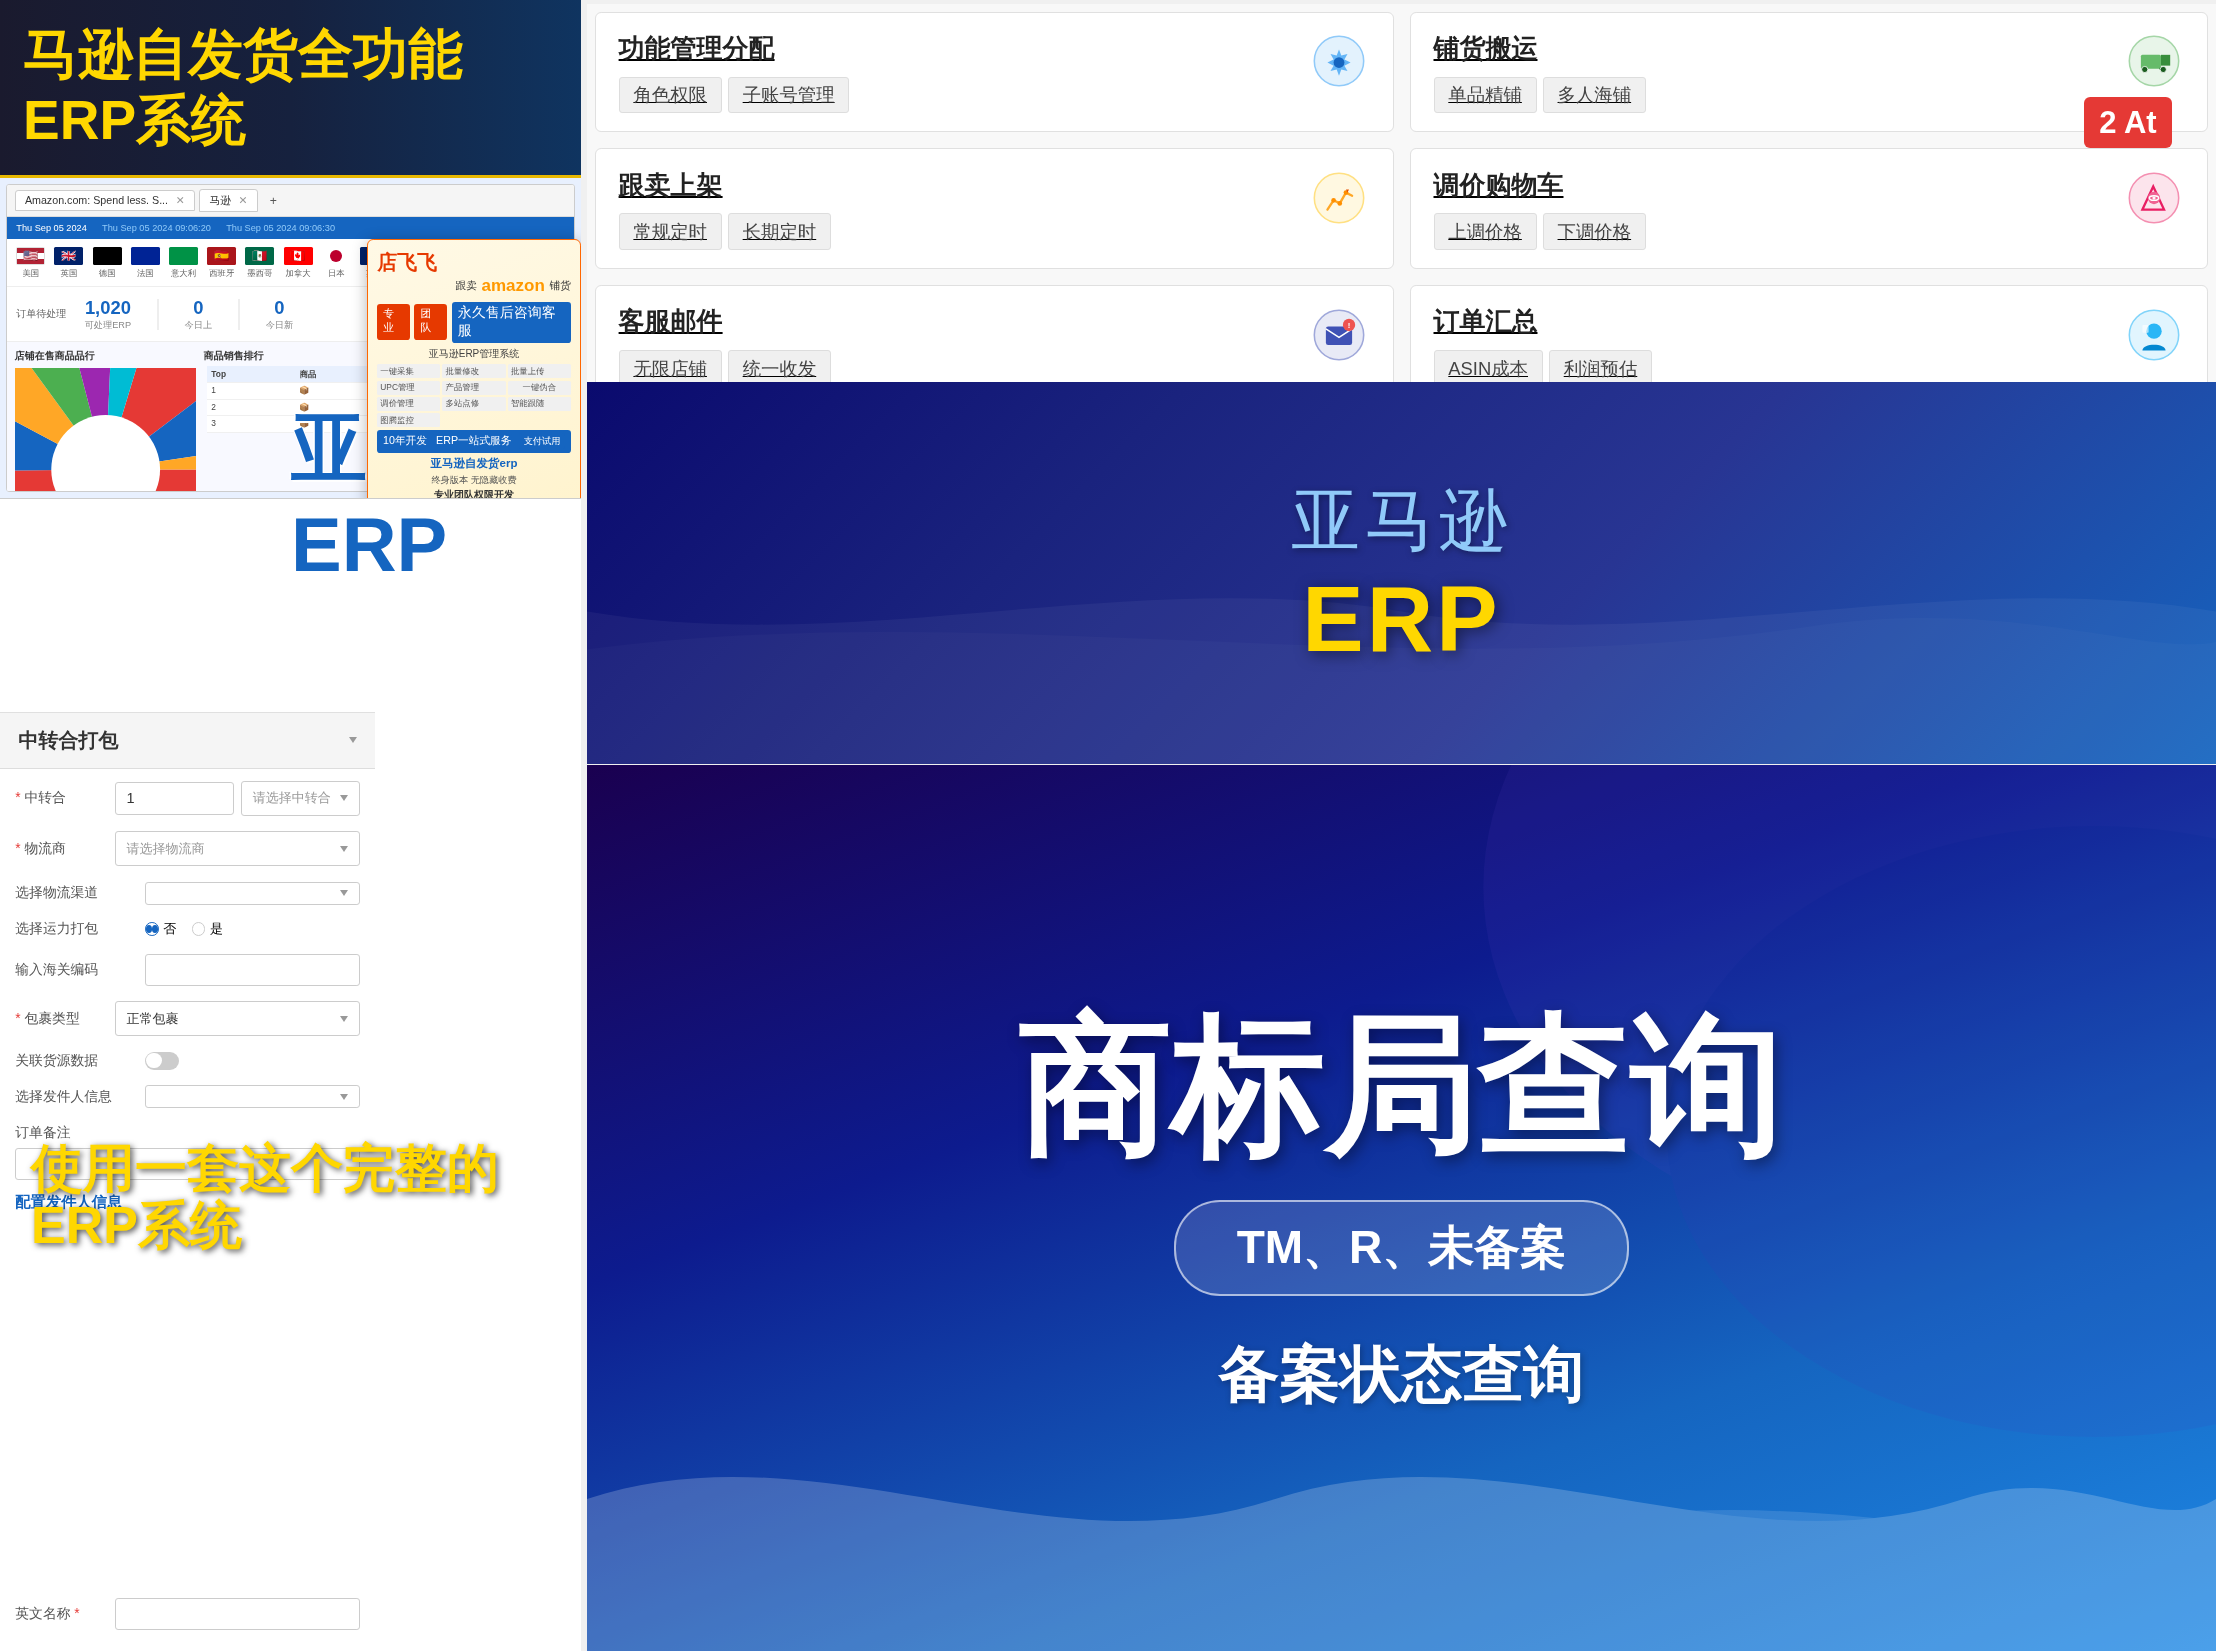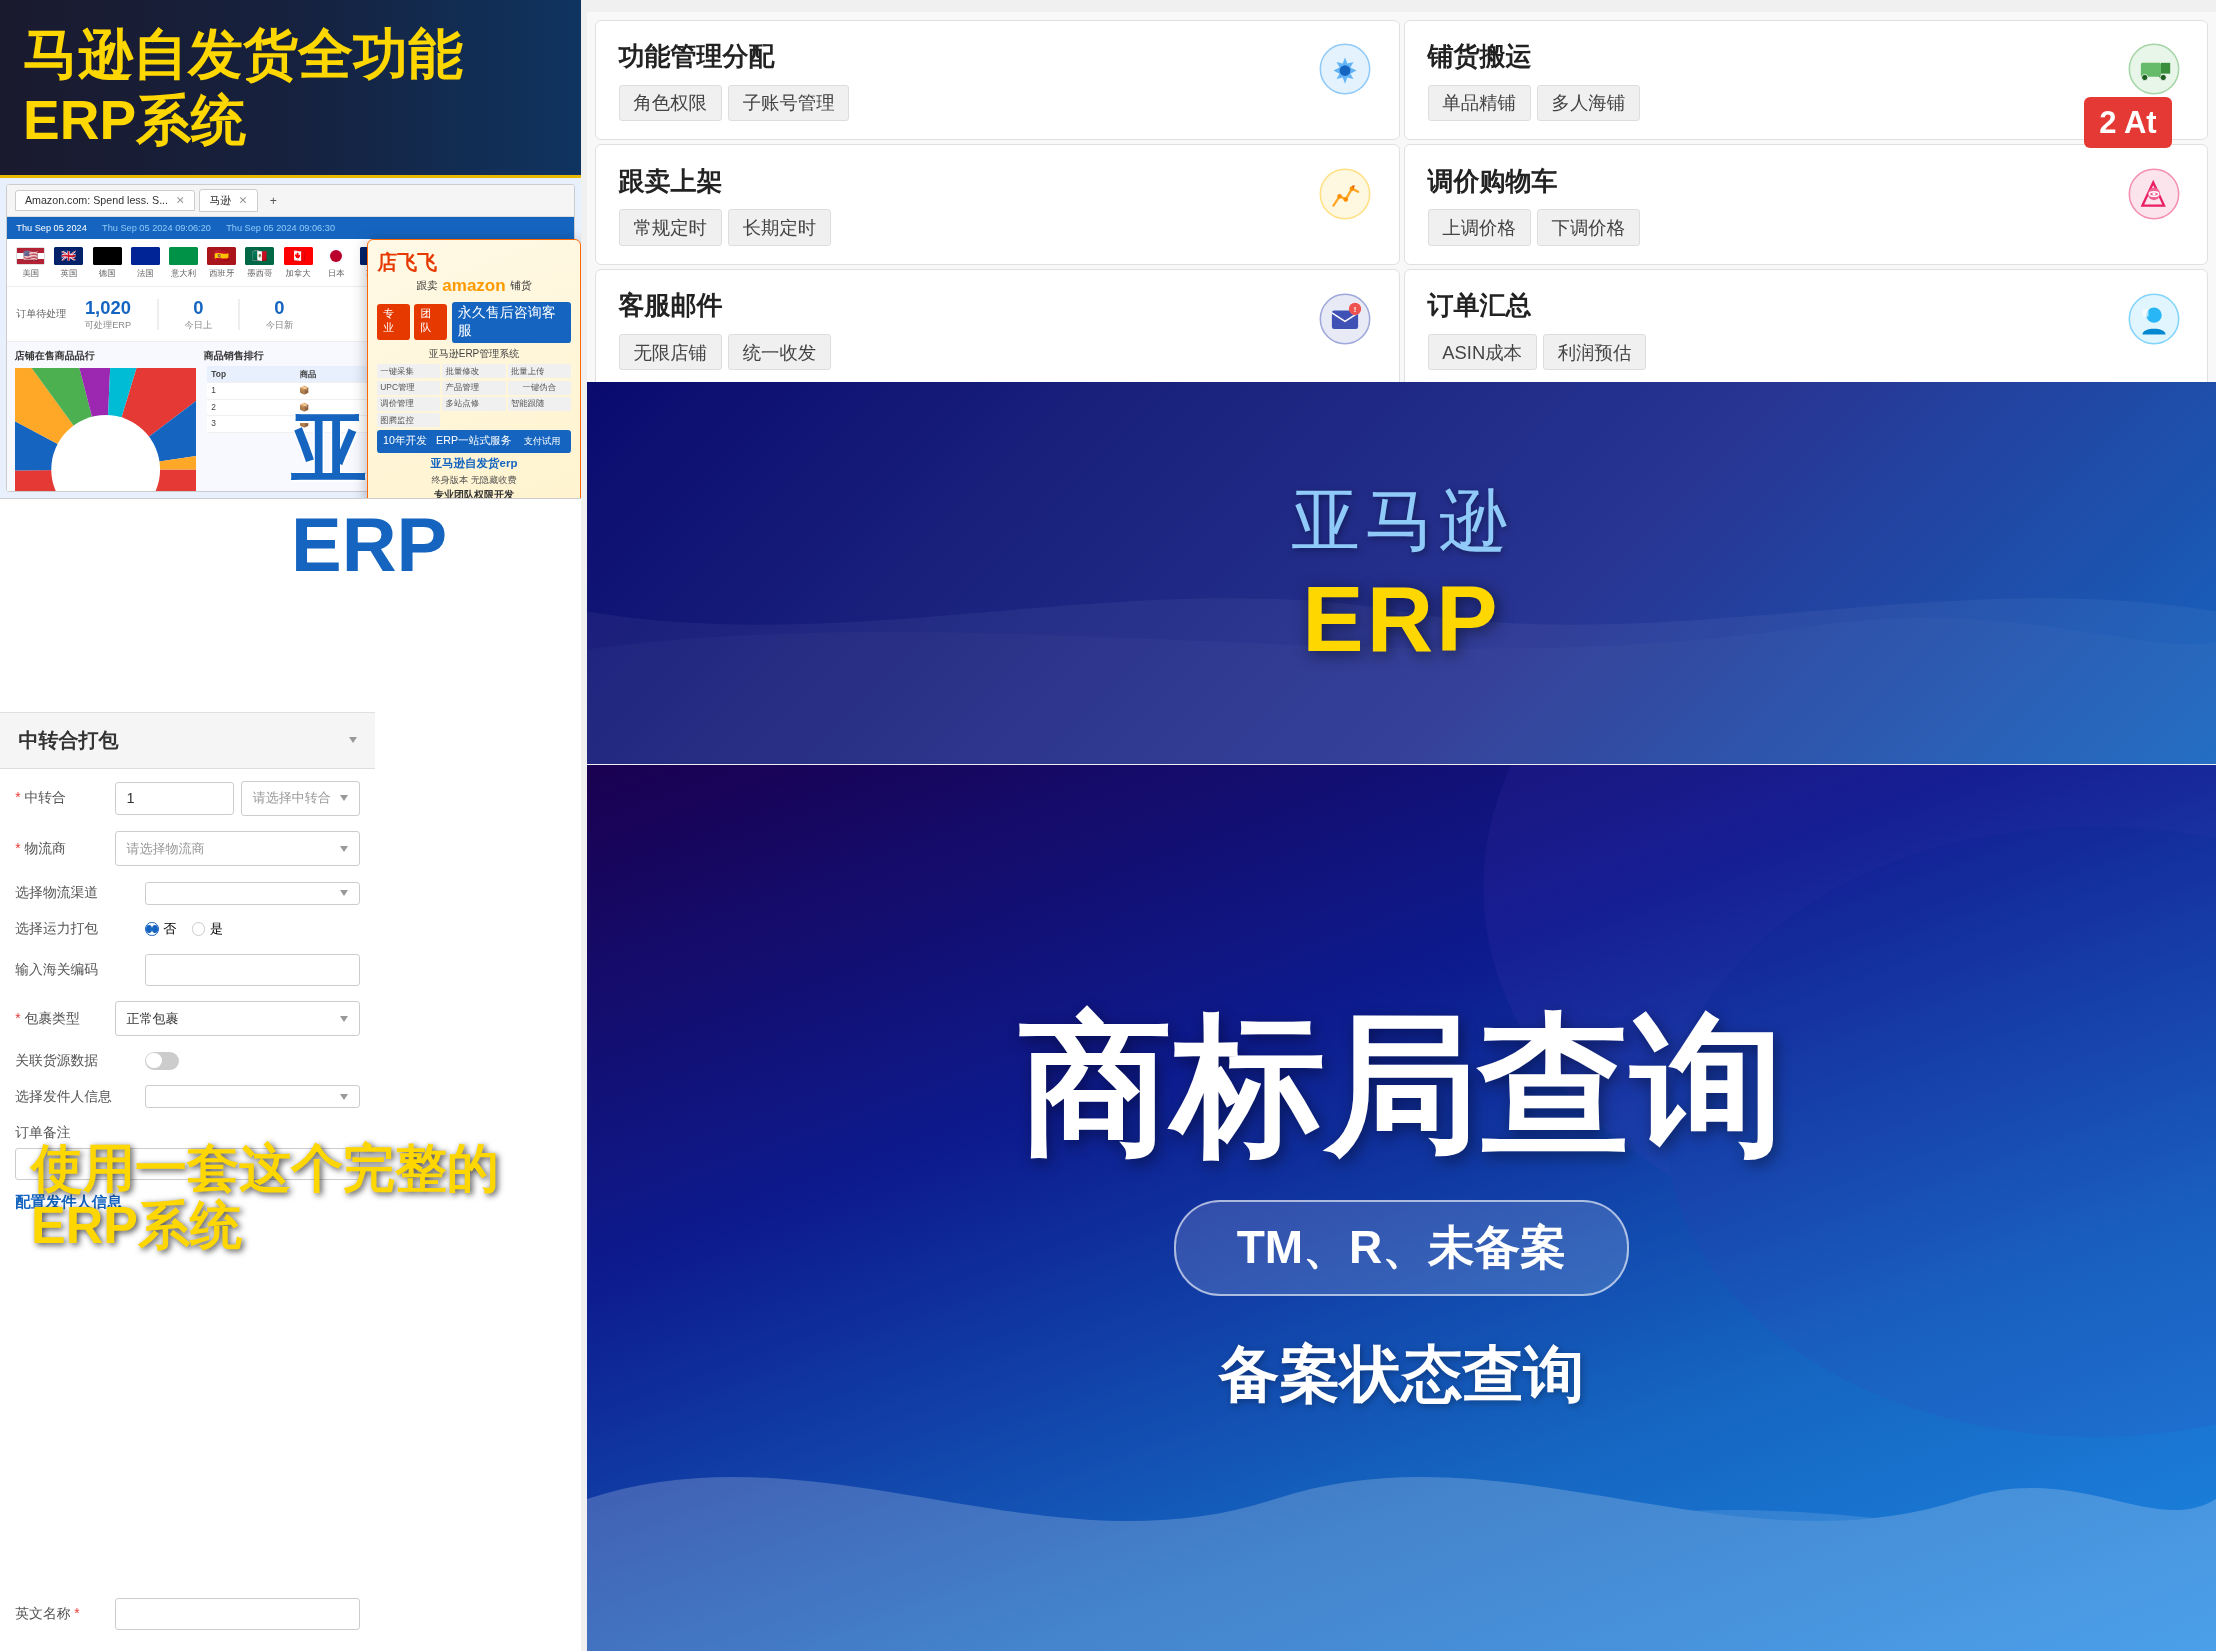--- a/index.html
+++ b/index.html
@@ -171,21 +171,21 @@
     .popup-title {
       text-align: left;
       font-size: 20px;
       font-weight: 900;
       color: #e63900;
     }
 
     .popup-amazon {
       display: flex;
       align-items: center;
-      justify-content: center;
+      justify-content: flex-end;
       gap: 4.6px;
       margin-bottom: 6.1px;
     }
 
     .amazon-text {
       font-size: 17px;
       font-weight: bold;
       color: #ff9900;
     }
 
@@ -341,29 +341,30 @@
       padding: 7.6px 10.7px;
       font-size: 13px;
       color: #333;
       background: #fff;
     }
 
     
     .right-panel-top {
       position: absolute;
       right: 0;
-      top: 12px;
+      top: 4px;
       width: 1629px;
       height: 382px;
       background: #f8f8f8;
       display: grid;
       grid-template-columns: 1fr 1fr;
       grid-template-rows: 1fr 1fr;
-      gap: 4px;
+      gap: 16px;
       padding: 7.6px;
+      text-decoration: underline;
     }
 
     .feature-card {
       background: #fff;
       border: 0.8px solid #e0e0e0;
       border-radius: 6.1px;
       padding: 18.4px 23px;
       display: flex;
       align-items: flex-start;
       gap: 15.3px;

